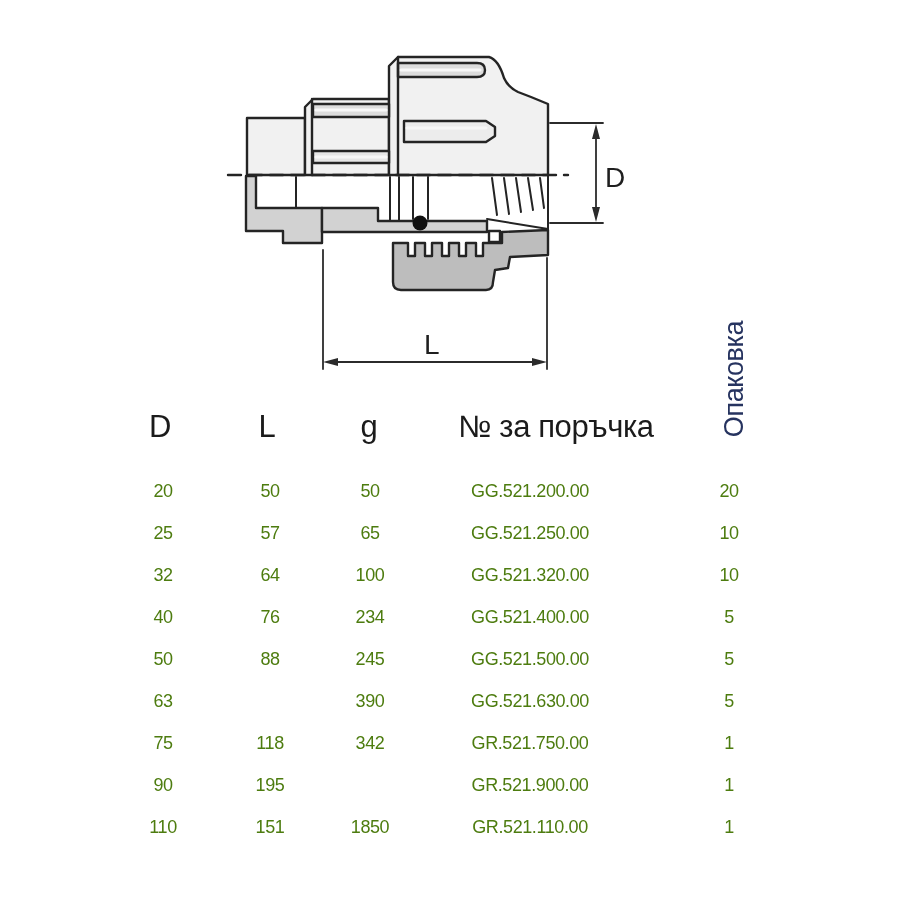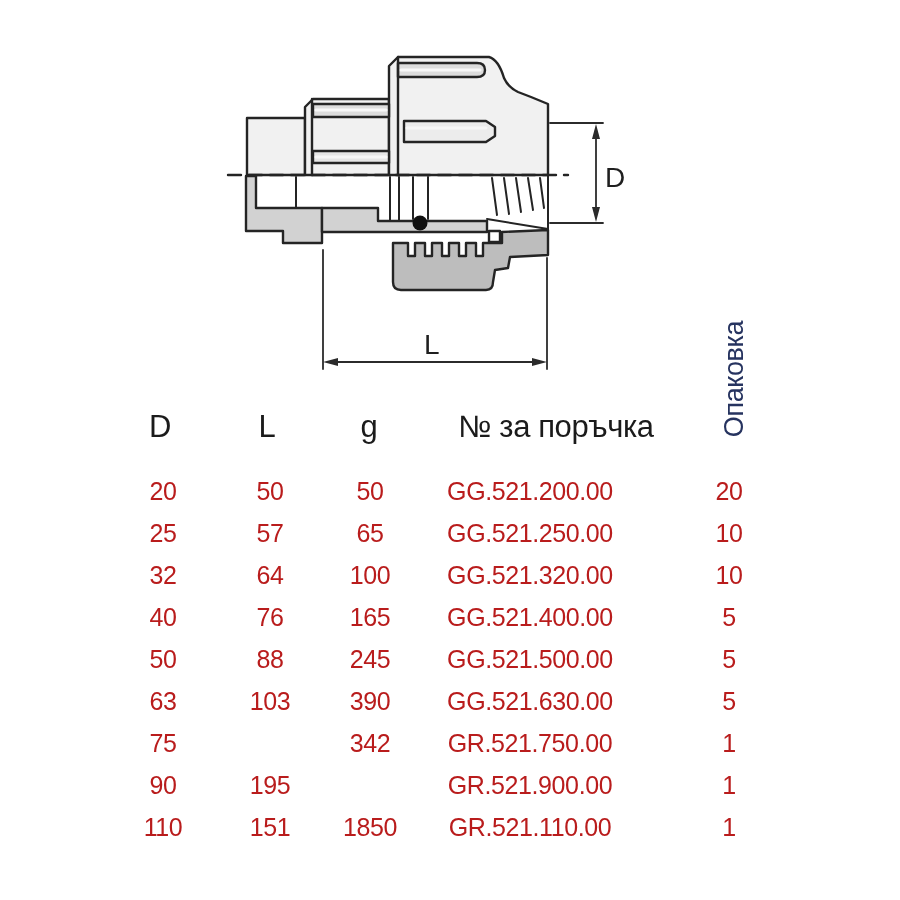--- a/index.html
+++ b/index.html
@@ -19,21 +19,21 @@
   .h-l{left:222px;width:90px;}
   .h-g{left:324px;width:90px;}
   .h-no{left:446px;width:220px;}
   .h-pack{
     position:absolute;left:673px;top:366px;width:122px;height:26px;
     transform:rotate(-90deg);transform-origin:50% 50%;
     text-align:center;line-height:26px;font-size:27px;color:#26335f;
   }
   #tbody{position:absolute;left:0;top:470px;width:900px;}
   .trow{position:relative;height:42px;width:900px;}
-  .cell{position:absolute;top:0;height:42px;line-height:42px;text-align:center;font-size:25px;color:#b91c1c;}
+  .cell{position:absolute;top:0;height:42px;line-height:42px;text-align:center;font-size:18px;color:#4d7c0f;}
   .c-d{left:118px;width:90px;}
   .c-l{left:225px;width:90px;}
   .c-g{left:325px;width:90px;}
   .c-no{left:420px;width:220px;}
   .c-p{left:684px;width:90px;}
 </style>
 </head>
 <body>
 
 <div class="stage">
@@ -137,40 +137,40 @@
         <div class="trow">
           <span class="cell c-d">32</span>
           <span class="cell c-l">64</span>
           <span class="cell c-g">100</span>
           <span class="cell c-no">GG.521.320.00</span>
           <span class="cell c-p">10</span>
         </div>
         <div class="trow">
           <span class="cell c-d">40</span>
           <span class="cell c-l">76</span>
-          <span class="cell c-g">165</span>
+          <span class="cell c-g">234</span>
           <span class="cell c-no">GG.521.400.00</span>
           <span class="cell c-p">5</span>
         </div>
         <div class="trow">
           <span class="cell c-d">50</span>
           <span class="cell c-l">88</span>
           <span class="cell c-g">245</span>
           <span class="cell c-no">GG.521.500.00</span>
           <span class="cell c-p">5</span>
         </div>
         <div class="trow">
           <span class="cell c-d">63</span>
-          <span class="cell c-l">103</span>
           <span class="cell c-g">390</span>
           <span class="cell c-no">GG.521.630.00</span>
           <span class="cell c-p">5</span>
         </div>
         <div class="trow">
           <span class="cell c-d">75</span>
+          <span class="cell c-l">118</span>
           <span class="cell c-g">342</span>
           <span class="cell c-no">GR.521.750.00</span>
           <span class="cell c-p">1</span>
         </div>
         <div class="trow">
           <span class="cell c-d">90</span>
           <span class="cell c-l">195</span>
           <span class="cell c-no">GR.521.900.00</span>
           <span class="cell c-p">1</span>
         </div>

